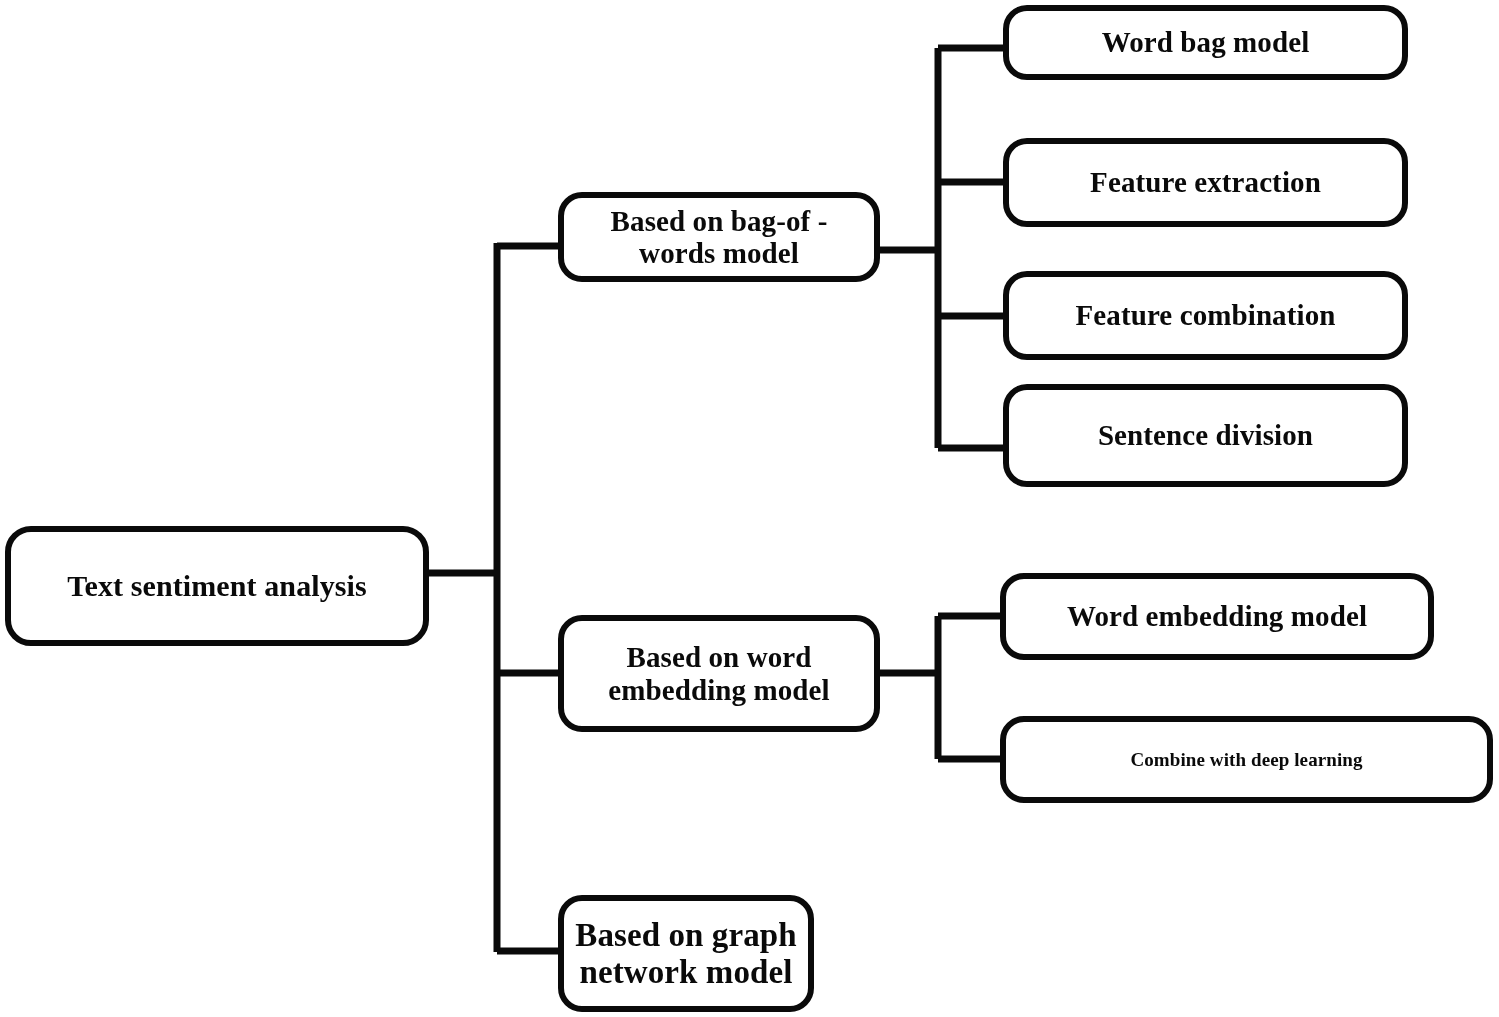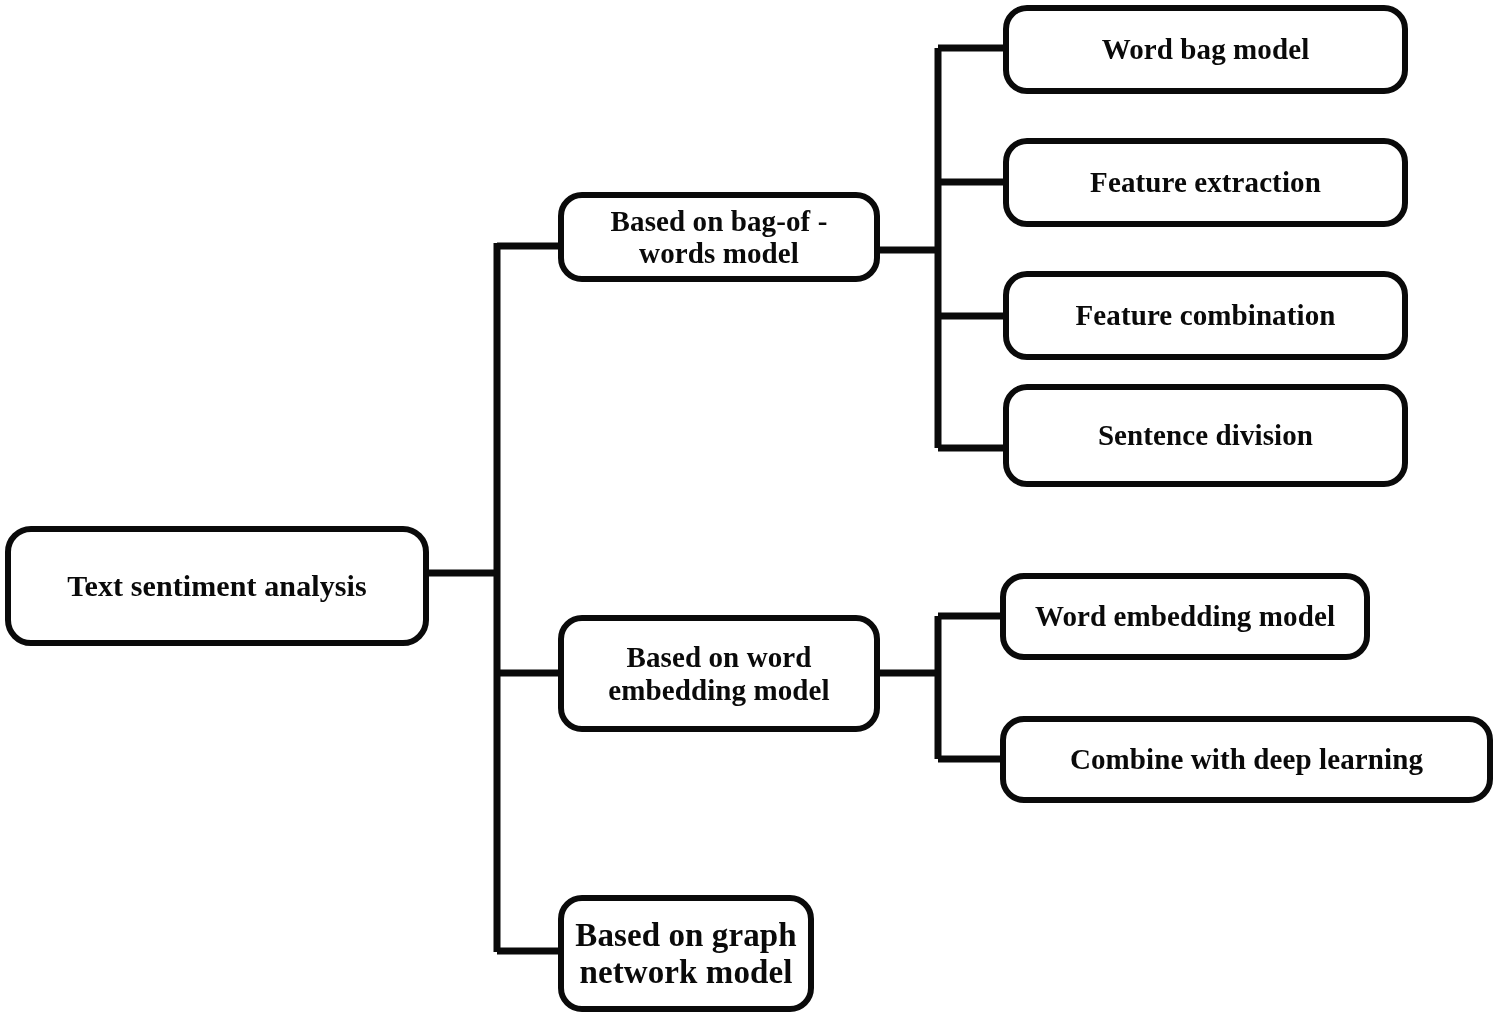--- a/index.html
+++ b/index.html
@@ -40,26 +40,26 @@
   }
   .node span {
     display: block;
     padding: 0 10px;
     white-space: pre-line;
   }
   .node-root       { left: 5px;    top: 526px; width: 424px; height: 120px;  font-size: 30px; border-radius: 26px; }
   .node-l2-bow     { left: 558px;  top: 192px; width: 322px; height: 90px;  font-size: 29px; }
   .node-l2-we      { left: 558px;  top: 615px; width: 322px; height: 117px;  font-size: 29px; }
   .node-l2-graph   { left: 558px;  top: 895px; width: 256px; height: 117px;  font-size: 33px; }
-  .node-wordbag    { left: 1003px; top: 5px;   width: 405px; height: 89px;   font-size: 29px; }
+  .node-wordbag    { left: 1003px; top: 5px;   width: 405px; height: 75px;   font-size: 29px; }
   .node-featext    { left: 1003px; top: 138px; width: 405px; height: 89px;   font-size: 29px; }
   .node-featcomb   { left: 1003px; top: 271px; width: 405px; height: 89px;   font-size: 29px; border-radius: 24px; }
   .node-sentdiv    { left: 1003px; top: 384px; width: 405px; height: 103px;   font-size: 29px; }
-  .node-wordemb    { left: 1000px; top: 573px; width: 370px; height: 87px;   font-size: 29px; }
-  .node-combdeep   { left: 1000px; top: 716px; width: 493px; height: 87px;   font-size: 29px; }
+  .node-wordemb    { left: 1000px; top: 573px; width: 434px; height: 87px;   font-size: 29px; }
+  .node-combdeep   { left: 1000px; top: 716px; width: 493px; height: 87px;   font-size: 19px; }
 </style>
 </head>
 <body>
 
 <div id="diagram-root">
 
   <svg id="connector-layer" viewBox="0 0 1499 1017" width="1499" height="1017" aria-hidden="true">
     <g fill="none" stroke="#0a0a0a" stroke-width="7" stroke-linecap="butt">
 
       <path d="M 428 573 L 497 573"></path>

